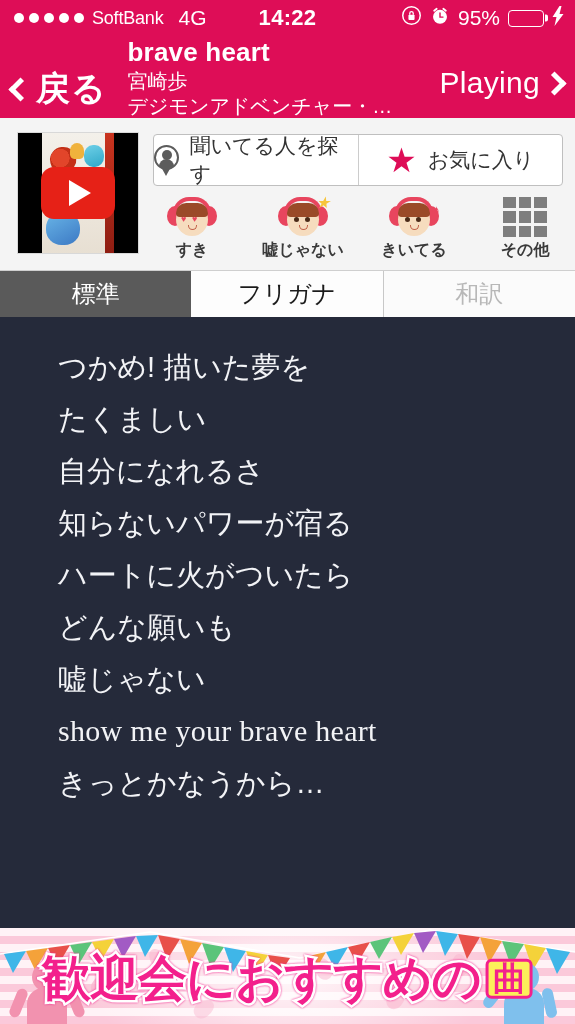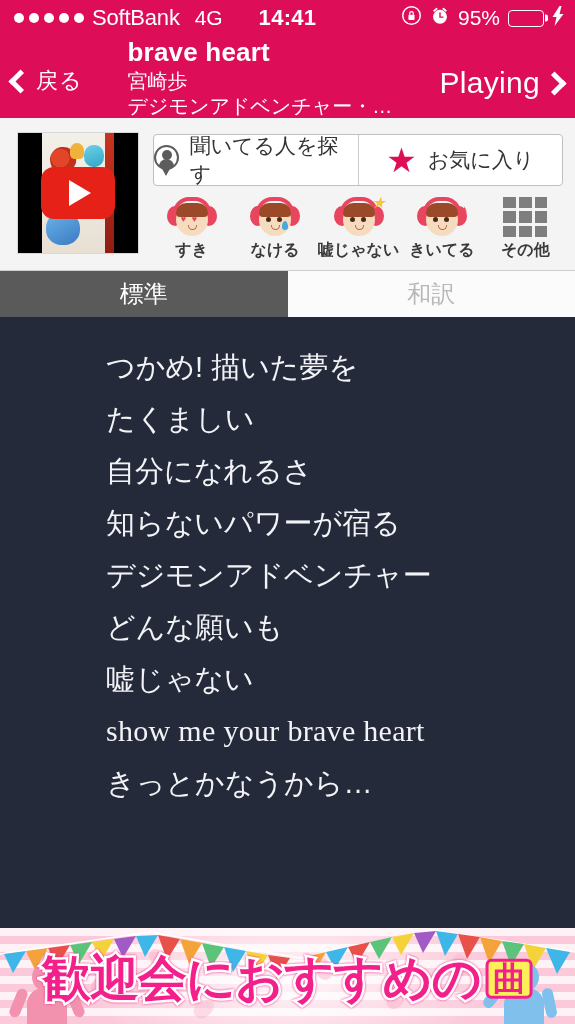--- a/index.html
+++ b/index.html
@@ -12,21 +12,21 @@
 
   
   .statusbar {
     height:36px; background:#DE0D57; color:#fff;
     display:flex; align-items:center; position:relative;
     font-size:21px; font-weight:600;
   }
   .sb-left { display:flex; align-items:center; gap:8px; padding-left:14px; }
   .dots { display:flex; gap:5px; align-items:center; }
   .dot { width:10px; height:10px; border-radius:50%; background:#fff; }
-  .sb-carrier { font-size:22px; font-weight:400; letter-spacing:-0.2px; }
+  .sb-carrier { font-size:18px; font-weight:400; letter-spacing:-0.2px; }
   .sb-net { font-size:21px; font-weight:400; margin-left:7px; }
   .sb-time {
     position:absolute; left:50%; top:50%; transform:translate(-50%,-50%);
     font-size:22px; font-weight:700; letter-spacing:0.3px;
   }
   .sb-right {
     position:absolute; right:10px; top:50%; transform:translateY(-50%);
     display:flex; align-items:center; gap:8px;
   }
   .sb-pct { font-size:21px; font-weight:400; }
@@ -45,21 +45,21 @@
     height:82px; background:#DE0D57; color:#fff; position:relative;
   }
   .nav-back {
     position:absolute; left:12px; top:30px;
     display:flex; align-items:center; gap:7px;
   }
   .nav-playing {
     position:absolute; right:12px; top:30px;
     display:flex; align-items:center; gap:6px;
   }
-  .nav-back-label { font-size:22px; font-weight:400; letter-spacing:1px; }
+  .nav-back-label { font-size:34px; font-weight:700; letter-spacing:1px; }
   .nav-playing-label { font-size:30px; font-weight:300; letter-spacing:0.3px; }
   .chev { width:17px; height:17px; border-style:solid; border-color:#fff; display:block; }
   .chev-l { border-width:0 0 5px 5px; transform:rotate(45deg); }
   .chev-r { border-width:5px 5px 0 0; transform:rotate(45deg); }
   .nav-center {
     position:absolute; left:50%; transform:translateX(-50%); top:2px;
     text-align:left; width:320px;
   }
   .nav-title { font-size:26px; font-weight:700; line-height:1.15; letter-spacing:0.2px; }
   .nav-artist { font-size:20px; font-weight:400; line-height:1.25; margin-top:1px; }
@@ -205,21 +205,21 @@
     font-size:24px; background:#FDFDFD; color:#1B1B1B;
     border-right:1px solid #C8C8C8; font-weight:500;
   }
   .tab:last-child { border-right:none; }
   .tab.active { background:#5A5A5A; color:#FFFFFF; border-right:none; }
   .tab.muted { color:#B8B8B8; background:#FBFBFB; }
 
   
   .lyrics {
     position:absolute; left:0; right:0; top:317px; bottom:96px;
-    background:#252A3A; padding:24px 0 0 58px; overflow:hidden;margin-left:48px;
+    background:#252A3A; padding:24px 0 0 58px; overflow:hidden;
   }
   .lyr-line {
     color:#F2F3F6; font-size:29px; line-height:52px;
     font-family:"Liberation Sans", sans-serif; white-space:pre;
   }
   .lyr-line.blank { font-size:12px; line-height:30px; }
   .lyr-line.serif {
     font-family:"Liberation Serif", serif; font-size:30px; letter-spacing:0.3px;
   }
 
@@ -285,21 +285,21 @@
       <span class="dots">
         <i class="dot"></i>
           <i class="dot"></i>
           <i class="dot"></i>
           <i class="dot"></i>
           <i class="dot"></i>
       </span>
       <span class="sb-carrier">SoftBank</span>
       <span class="sb-net">4G</span>
     </div>
-    <div class="sb-time">14:41</div>
+    <div class="sb-time">14:22</div>
     <div class="sb-right">
       <span>
         <svg width="21" height="21" viewBox="0 0 24 24">
             <circle cx="12" cy="12" r="10" fill="none" stroke="#fff" stroke-width="1.7"></circle>
             <rect x="8.5" y="11" width="7" height="6" rx="1" fill="#fff"></rect>
             <path d="M10 11V9.6a2 2 0 0 1 4 0V11" fill="none" stroke="#fff" stroke-width="1.5"></path>
           </svg>
       </span>
       <span>
         <svg width="20" height="20" viewBox="0 0 24 24">
@@ -375,34 +375,20 @@
             <i class="band"></i>
           <i class="head"></i>
             <i class="hair"></i>
           <i class="eye-heart-l">♥</i>
             <i class="eye-heart-r">♥</i>
             <i class="mouth"></i>
         </span>
         <span class="react-label">すき</span>
       </div>
 
-      <div class="react">
-        <span class="face">
-          <i class="ear ear-l"></i>
-            <i class="ear ear-r"></i>
-            <i class="band"></i>
-          <i class="head"></i>
-            <i class="hair"></i>
-          <i class="eye eye-l"></i>
-            <i class="eye eye-r"></i>
-            <i class="mouth"></i>
-            <i class="tear"></i>
-        </span>
-        <span class="react-label">なける</span>
-      </div>
 
       <div class="react">
         <span class="face">
           <i class="ear ear-l"></i>
             <i class="ear ear-r"></i>
             <i class="band"></i>
           <i class="head"></i>
             <i class="hair"></i>
           <i class="eye eye-l"></i>
             <i class="eye eye-r"></i>
@@ -442,33 +428,36 @@
         <span class="react-label">その他</span>
       </div>
 
     </div>
   </div>
 
   <div class="tabs">
     <div class="tab active">
       <span>標準</span>
     </div>
+    <div class="tab">
+      <span>フリガナ</span>
+    </div>
     <div class="tab muted">
       <span>和訳</span>
     </div>
   </div>
 
   <div class="lyrics">
     <div class="lyr-line">つかめ! 描いた夢を</div>
     <div class="lyr-line blank"></div>
     <div class="lyr-line">たくましい</div>
     <div class="lyr-line">自分になれるさ</div>
     <div class="lyr-line blank"></div>
     <div class="lyr-line">知らないパワーが宿る</div>
-    <div class="lyr-line">デジモンアドベンチャー</div>
+    <div class="lyr-line">ハートに火がついたら</div>
     <div class="lyr-line blank"></div>
     <div class="lyr-line">どんな願いも</div>
     <div class="lyr-line">嘘じゃない</div>
     <div class="lyr-line blank"></div>
     <div class="lyr-line serif">show me your brave heart</div>
     <div class="lyr-line">きっとかなうから…</div>
   </div>
 
   <div class="banner">
     <i class="ban-glow"></i>

